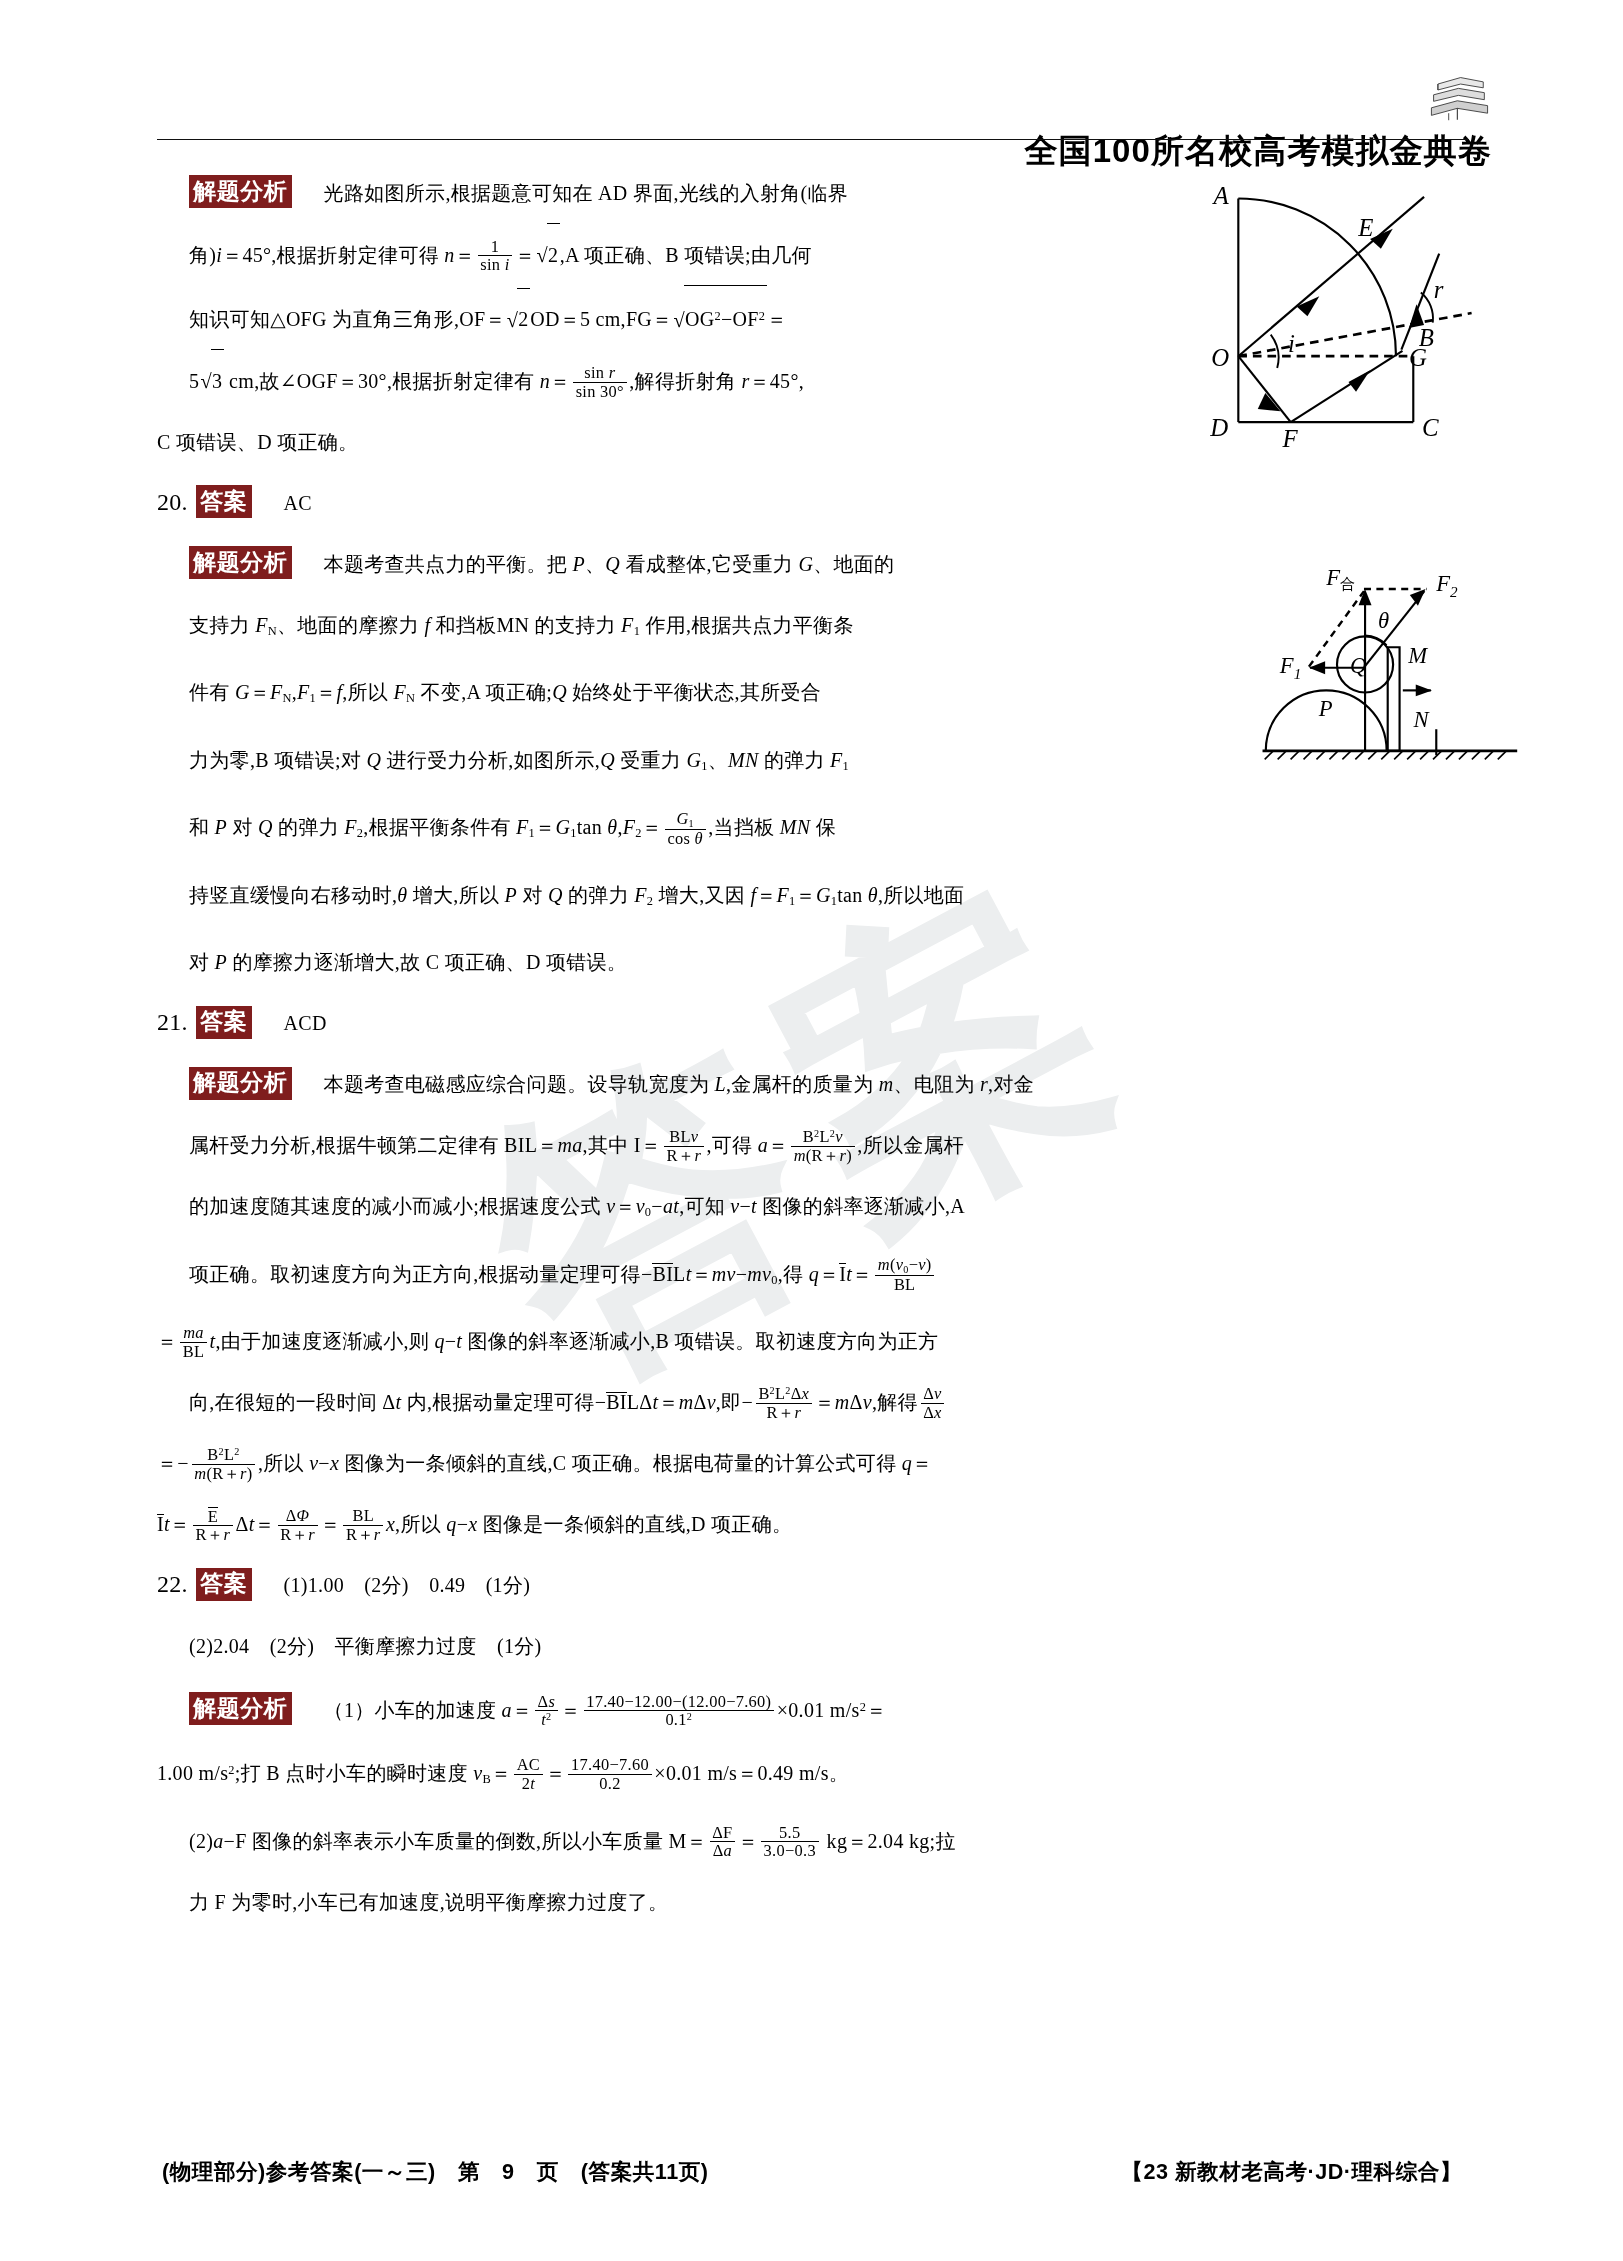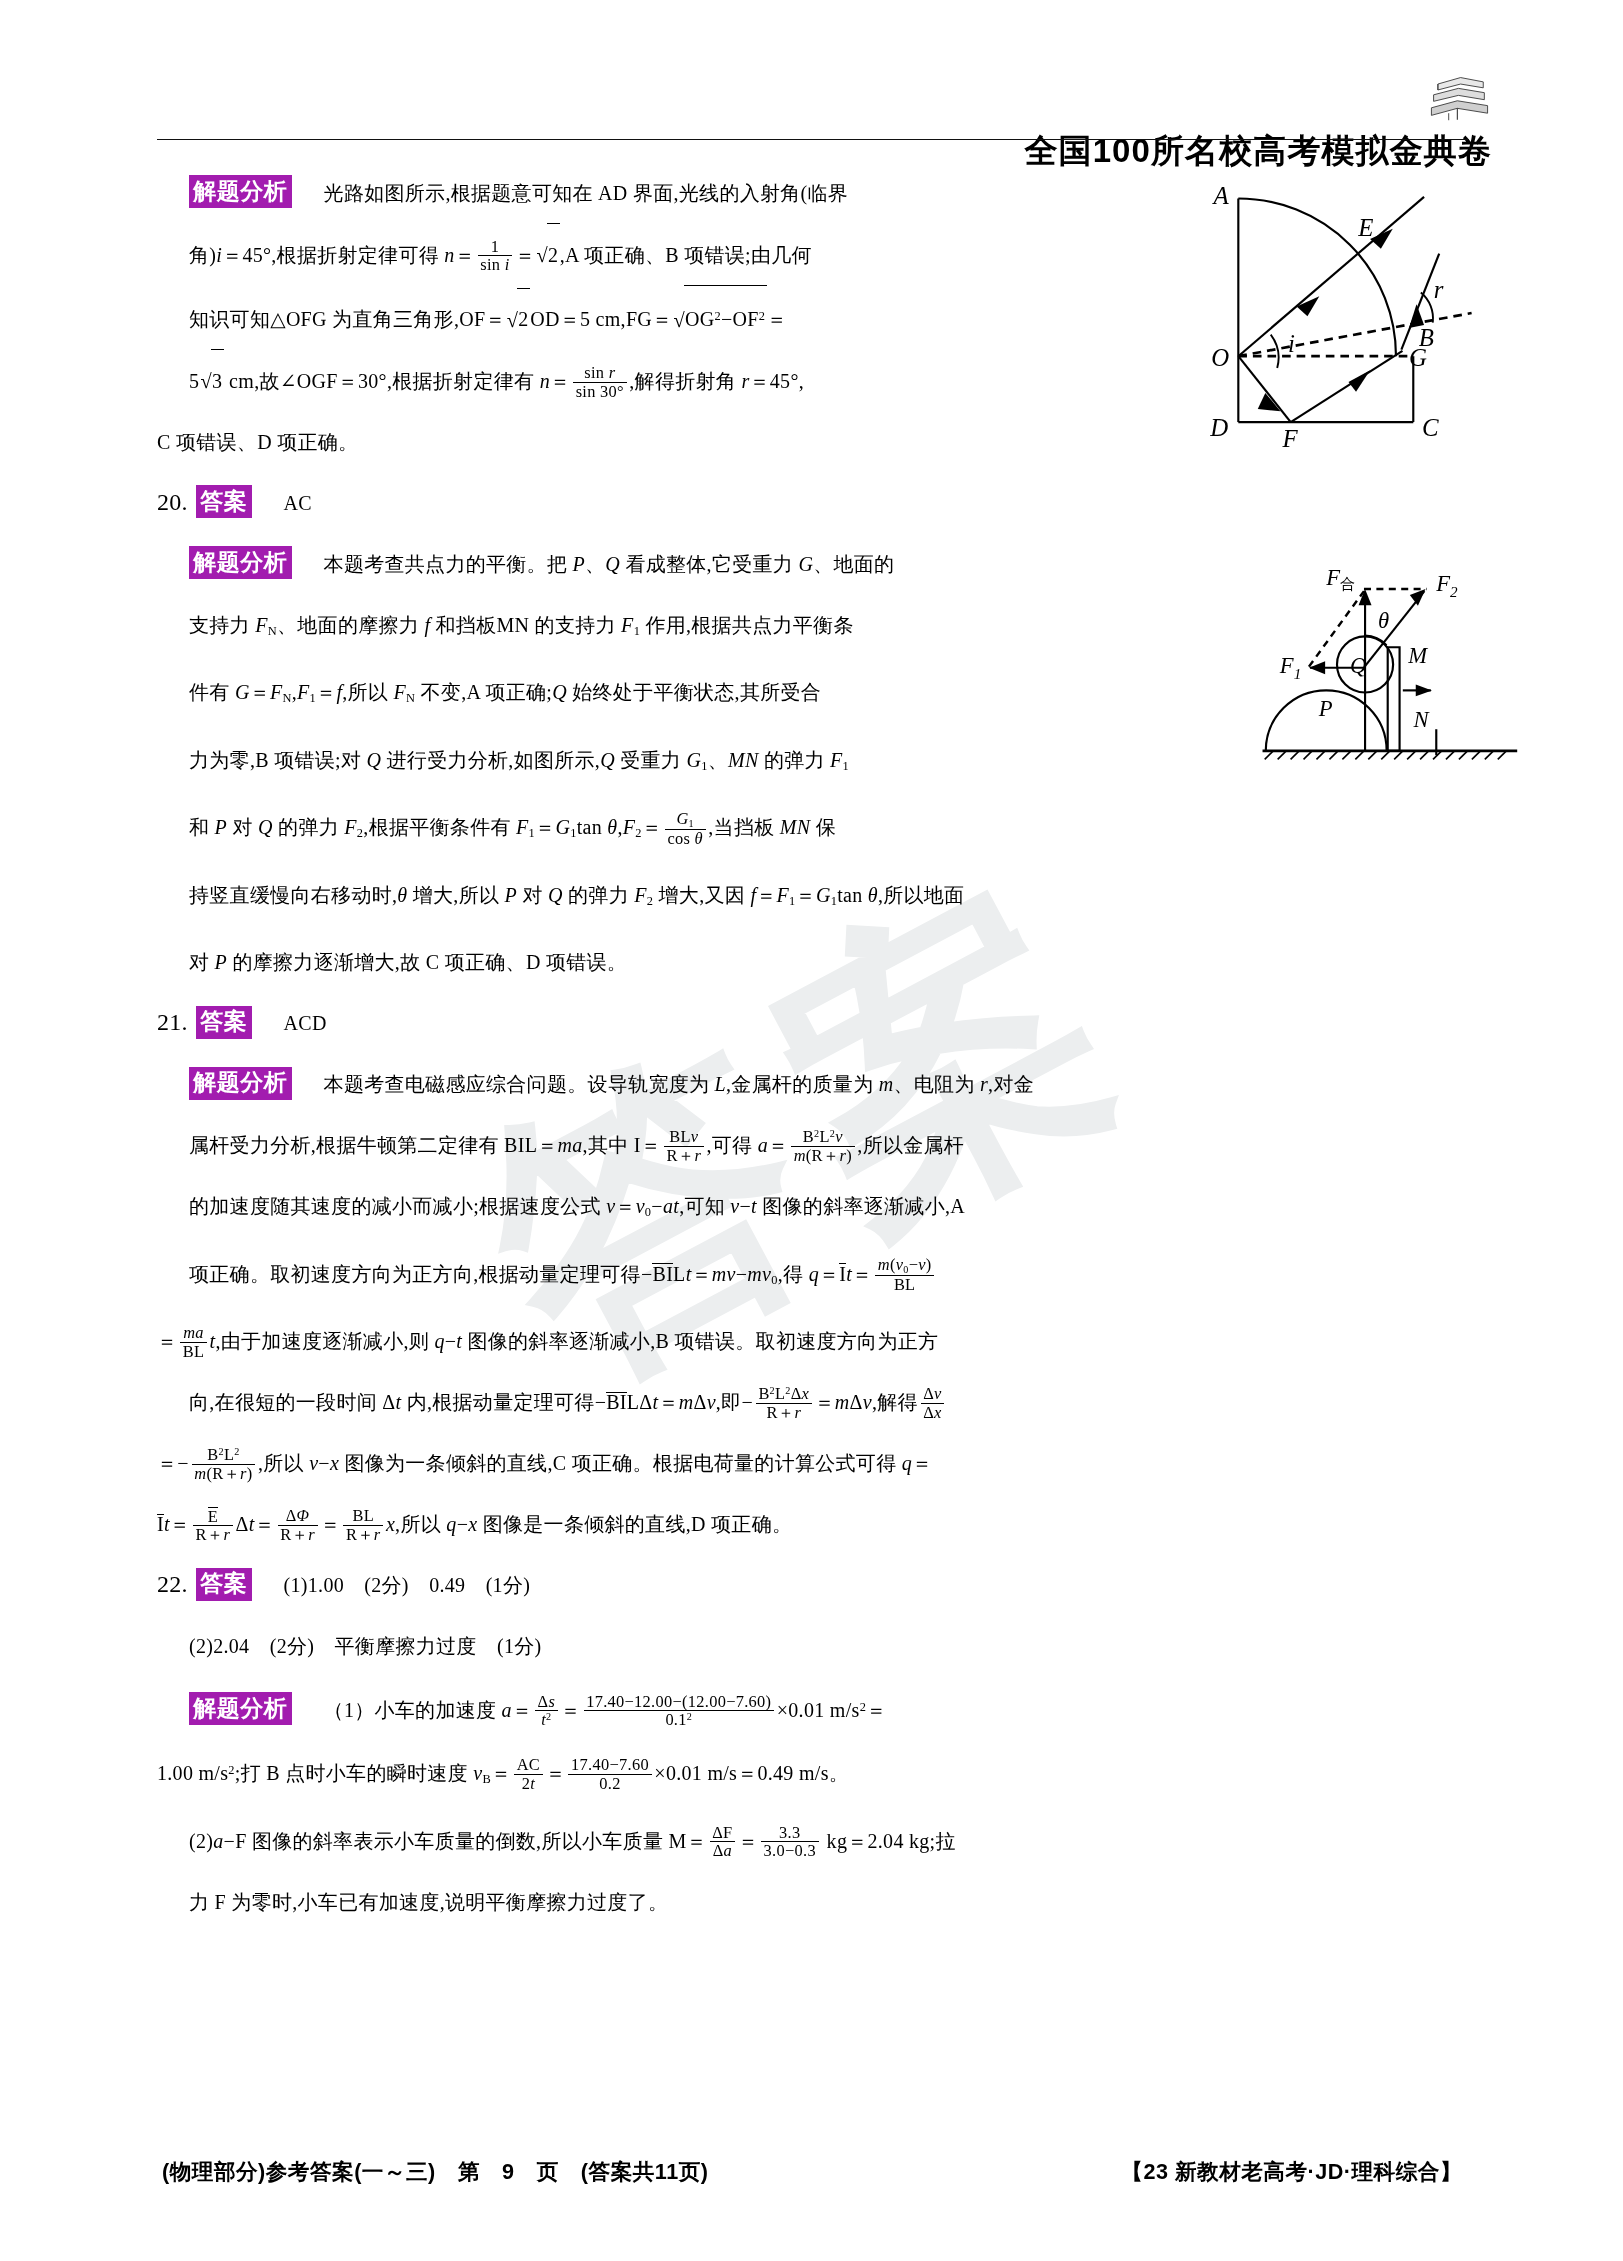--- a/index.html
+++ b/index.html
@@ -81,21 +81,21 @@
   }
   .ind1{padding-left:32px;}
   .qnum{
     display:inline-block;
     width:39px;
     font-size:24px;
     font-family:"Liberation Serif",serif;
   }
   .badge{
     display:inline-block;
-    background:#a21caf;
+    background:#7f1d1d;
     color:#fff;
     font-family:"Liberation Sans","DejaVu Sans",sans-serif;
     font-weight:bold;
     font-size:23px;
     line-height:1.25;
     padding:1.6px 4.3px 2.7px 4.3px;
     letter-spacing:0.5px;
     vertical-align:1.1px;
   }
   .txt{font-size:20px;}
@@ -283,21 +283,21 @@
 
     <div class="line ind1">
       <span class="badge">解题分析</span><span class="spl"></span><span class="txt">（1）小车的加速度 <span class="mi">a</span>＝<span class="frac"><span class="num">Δ<span class="mi">s</span></span><span class="den"><span class="mi">t</span><sup>2</sup></span></span>＝<span class="frac"><span class="num">17.40−12.00−(12.00−7.60)</span><span class="den">0.1<sup>2</sup></span></span>×0.01&nbsp;m/s<sup>2</sup>＝</span>
     </div>
 
     <div class="line">
       <span class="txt">1.00&nbsp;m/s<sup>2</sup>;打 <span class="mu">B</span> 点时小车的瞬时速度 <span class="mi">v</span><sub class="up">B</sub>＝<span class="frac"><span class="num"><span class="mu">AC</span></span><span class="den">2<span class="mi">t</span></span></span>＝<span class="frac"><span class="num">17.40−7.60</span><span class="den">0.2</span></span>×0.01&nbsp;m/s＝0.49&nbsp;m/s。</span>
     </div>
 
     <div class="line ind1">
-      <span class="txt">(2)<span class="mi">a</span>−<span class="mu">F</span> 图像的斜率表示小车质量的倒数,所以小车质量 <span class="mu">M</span>＝<span class="frac"><span class="num">Δ<span class="mu">F</span></span><span class="den">Δ<span class="mi">a</span></span></span>＝<span class="frac"><span class="num">3.3</span><span class="den">3.0−0.3</span></span>&nbsp;kg＝2.04&nbsp;kg;拉</span>
+      <span class="txt">(2)<span class="mi">a</span>−<span class="mu">F</span> 图像的斜率表示小车质量的倒数,所以小车质量 <span class="mu">M</span>＝<span class="frac"><span class="num">Δ<span class="mu">F</span></span><span class="den">Δ<span class="mi">a</span></span></span>＝<span class="frac"><span class="num">5.5</span><span class="den">3.0−0.3</span></span>&nbsp;kg＝2.04&nbsp;kg;拉</span>
     </div>
 
     <div class="line ind1">
       <span class="txt">力 <span class="mu">F</span> 为零时,小车已有加速度,说明平衡摩擦力过度了。</span>
     </div>
 
   </div>
 
   <div class="figure" id="fig-optics">
     <svg width="324" height="270" viewBox="0 0 600 500">

